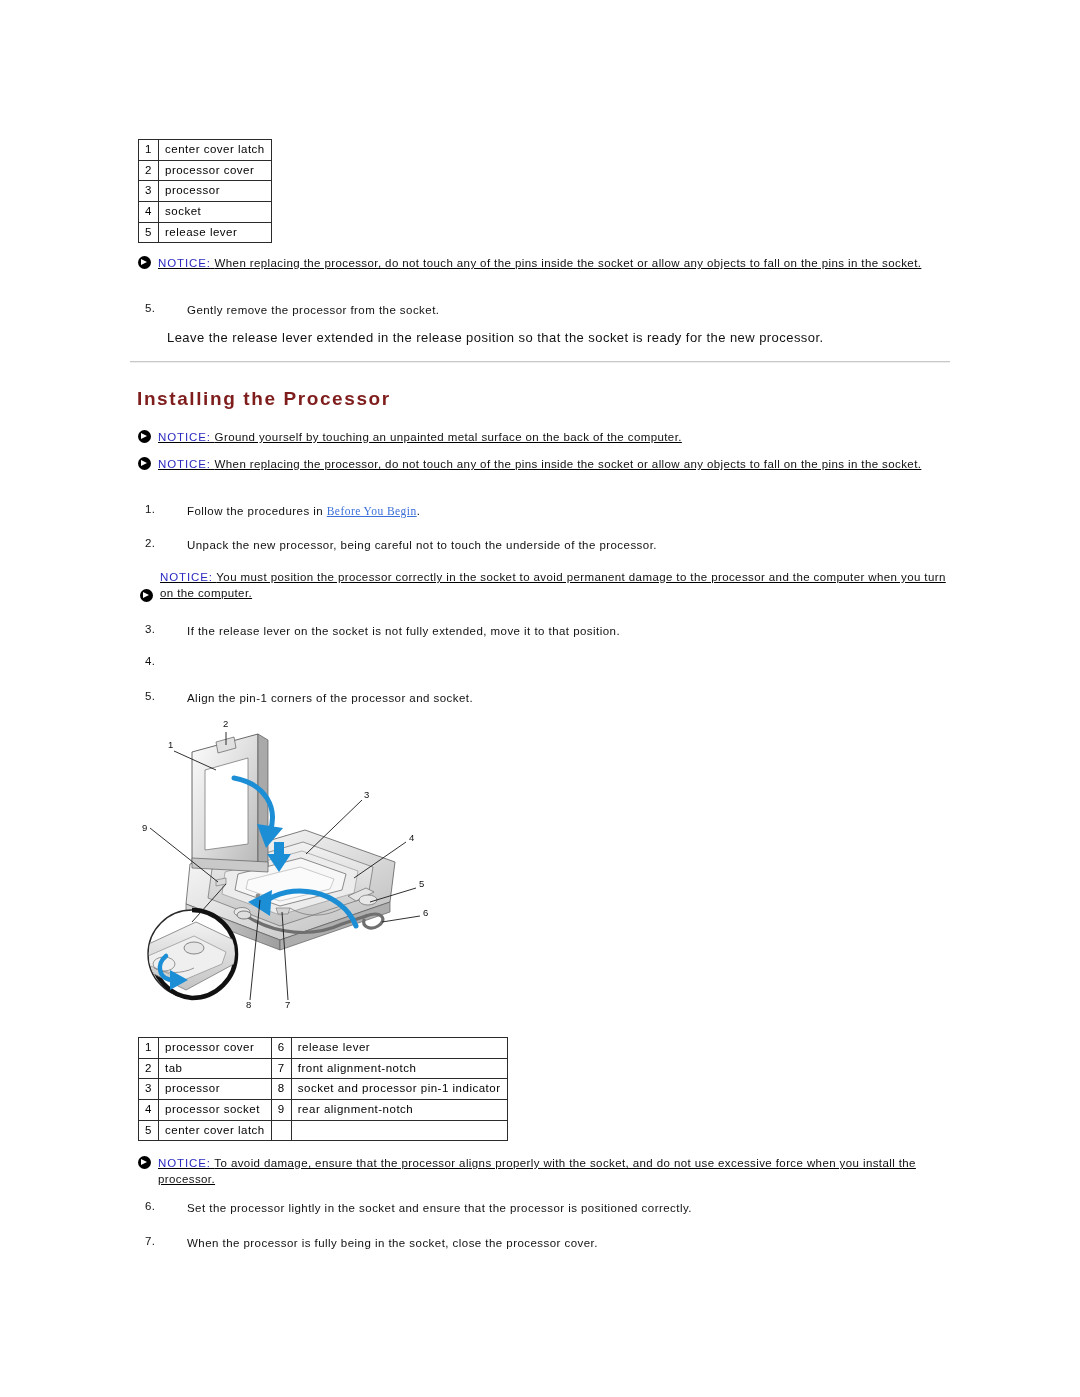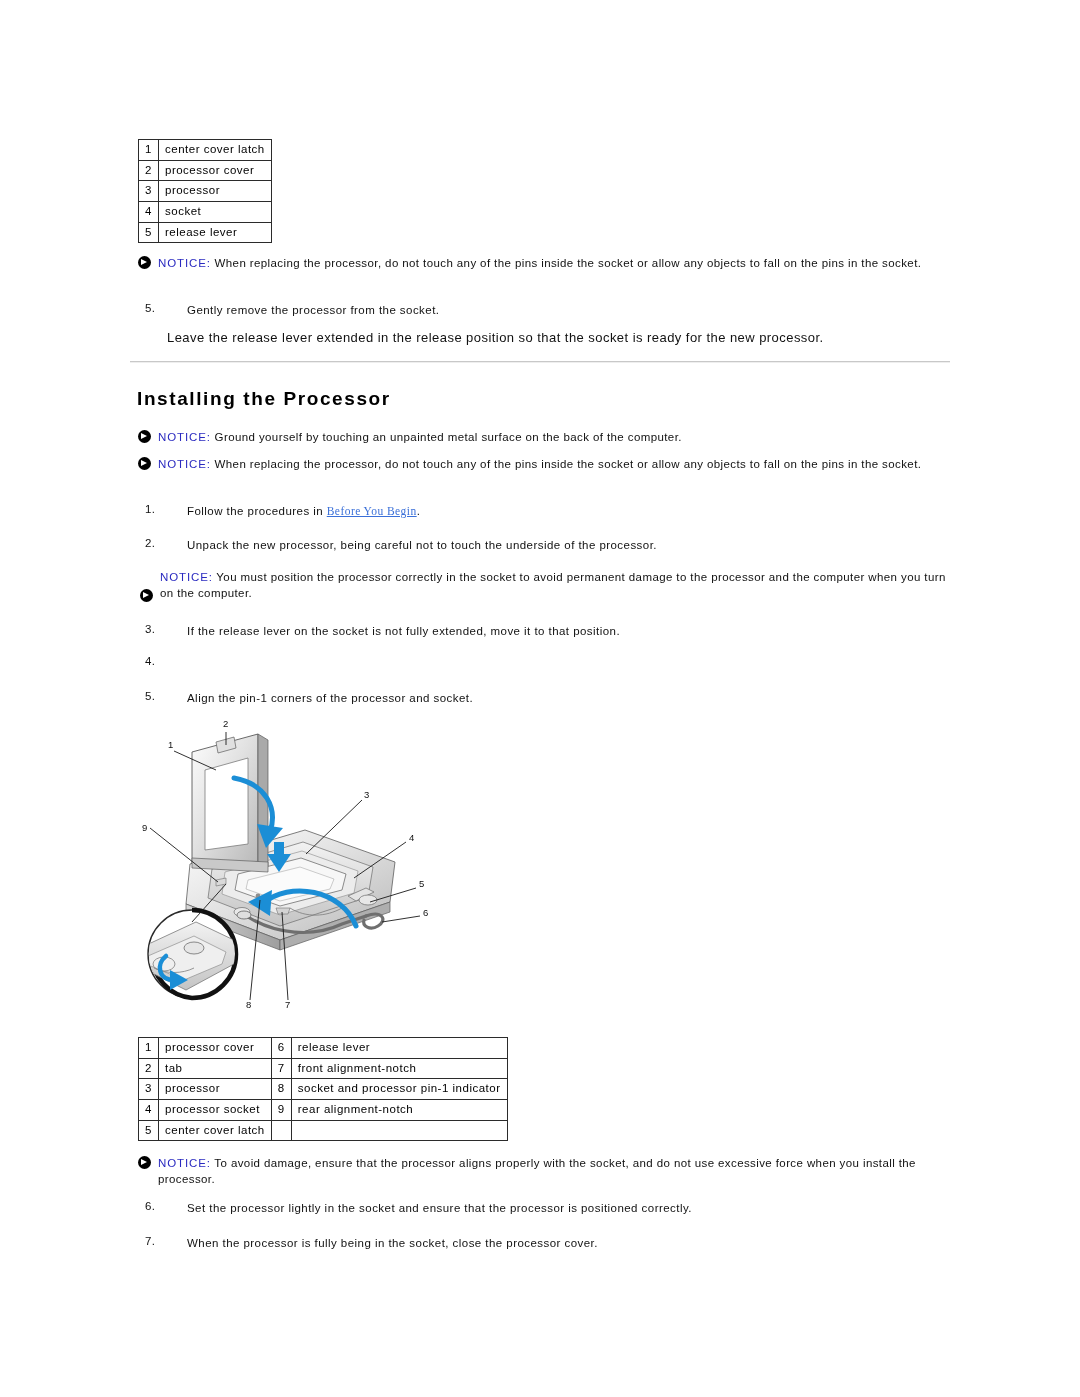--- a/index.html
+++ b/index.html
@@ -58,20 +58,21 @@
   }
   #legend-bottom td.lbl1 { min-width: 96px; }
   #legend-bottom td.lbl2 { min-width: 182px; }
 
   
   .notice {
     position: absolute;
     display: flex;
     align-items: flex-start;
     gap: 7px;
+    text-decoration: underline;
   }
   .notice-icon {
     flex: 0 0 auto;
     width: 13px;
     height: 13px;
     border-radius: 50%;
     background: #000000;
     position: relative;
     margin-top: 1px;
   }
@@ -140,21 +141,21 @@
     background: #c8c8c8;
     border-bottom: 1px solid #eeeeee;
   }
   #section-heading {
     position: absolute;
     left: 137px;
     top: 388px;
     font-size: 19px;
     font-weight: bold;
     letter-spacing: 1.6px;
-    color: #000000;
+    color: #7f1d1d;
   }
 
   
   #figure {
     position: absolute;
     left: 130px;
     top: 712px;
     width: 350px;
     height: 300px;
   }

